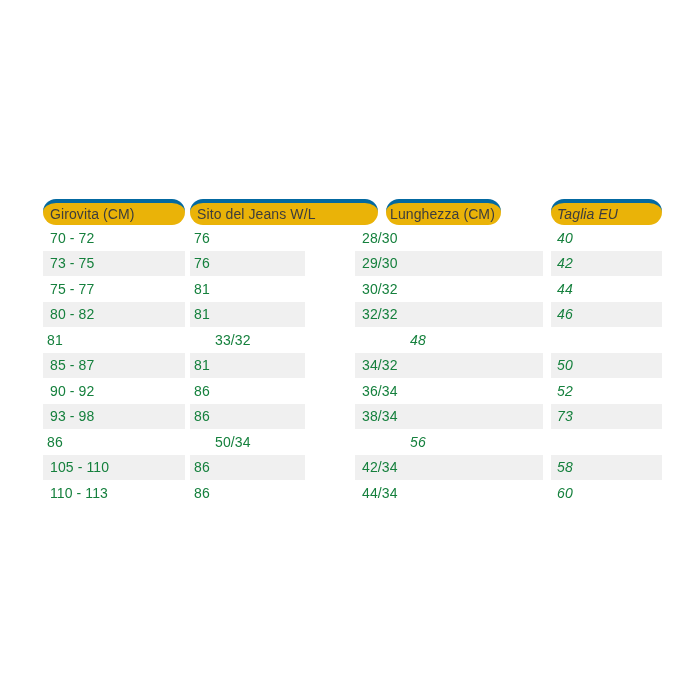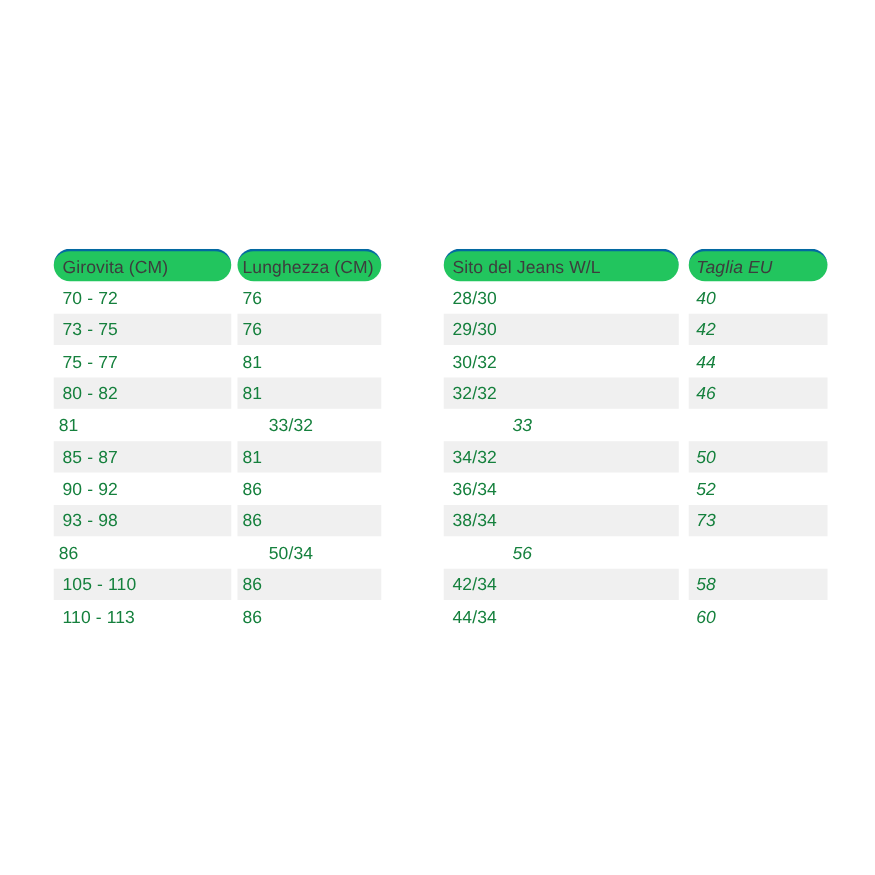--- a/index.html
+++ b/index.html
@@ -31,37 +31,37 @@
     overflow: hidden;
   }
   
   .c1 { width: 142px; margin-right: 5px;  padding-left: 7px; }
   .c2 { width: 115px; margin-right: 50px; padding-left: 4px; }
   .c3 { width: 188px; margin-right: 8px;  padding-left: 7px; }
   .c4 { width: 111px;                     padding-left: 6px; font-style: italic; }
 
   .header-row { height: 26px; }
   .header-row .cell {
-    background: #22c55e;
-    border-top: 2px solid #0369a1;
+    background: #eab308;
+    border-top: 4px solid #0369a1;
     color: #3d3d3d;
     border-radius: 13px;
   }
   .body-row { height: 25.5px; }
   .body-row .cell { color: #15803d; }
   .body-row:nth-child(even) .cell { background: #f0f0f0; }
 </style>
 </head>
 <body>
 
 <div class="size-table">
   <div class="trow header-row">
     <div class="cell c1">Girovita (CM)</div>
+    <div class="cell c3">Sito del Jeans W/L</div>
     <div class="cell c2">Lunghezza (CM)</div>
-    <div class="cell c3">Sito del Jeans W/L</div>
     <div class="cell c4">Taglia EU</div>
   </div>
   <div id="table-body">
   <div class="trow body-row">
     <div class="cell c1">70 - 72</div>
     <div class="cell c2">76</div>
     <div class="cell c3">28/30</div>
     <div class="cell c4">40</div>
   </div>
 
@@ -82,21 +82,21 @@
   <div class="trow body-row">
     <div class="cell c1">80 - 82</div>
     <div class="cell c2">81</div>
     <div class="cell c3">32/32</div>
     <div class="cell c4">46</div>
   </div>
 
   <div class="trow body-row">
     <div class="cell c2">81</div>
     <div class="cell c3">33/32</div>
-    <div class="cell c4">33</div>
+    <div class="cell c4">48</div>
   </div>
 
   <div class="trow body-row">
     <div class="cell c1">85 - 87</div>
     <div class="cell c2">81</div>
     <div class="cell c3">34/32</div>
     <div class="cell c4">50</div>
   </div>
 
   <div class="trow body-row">

